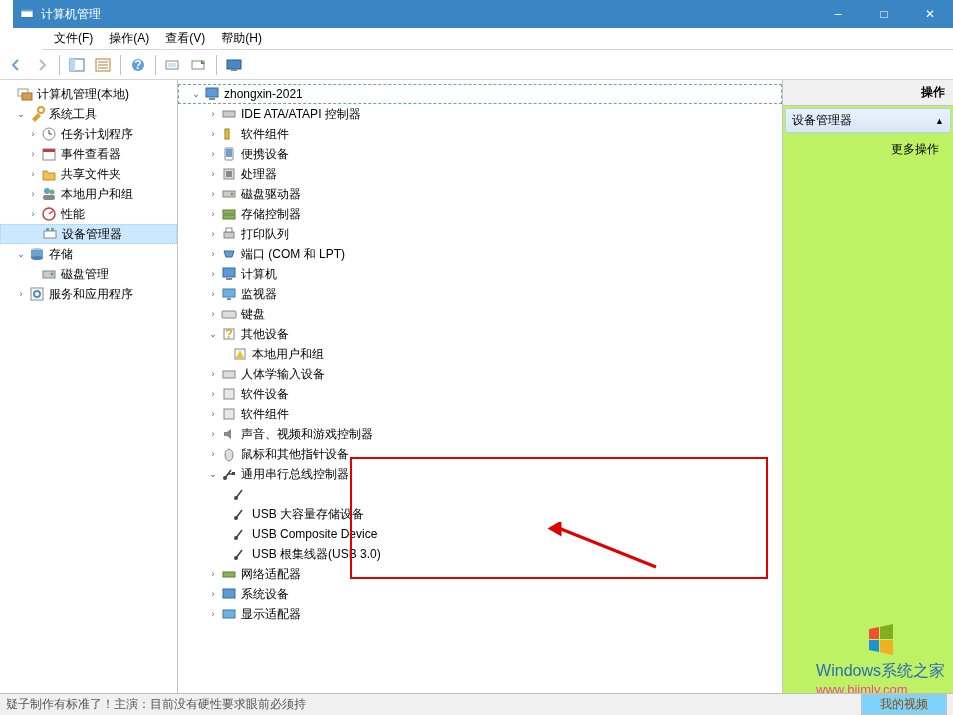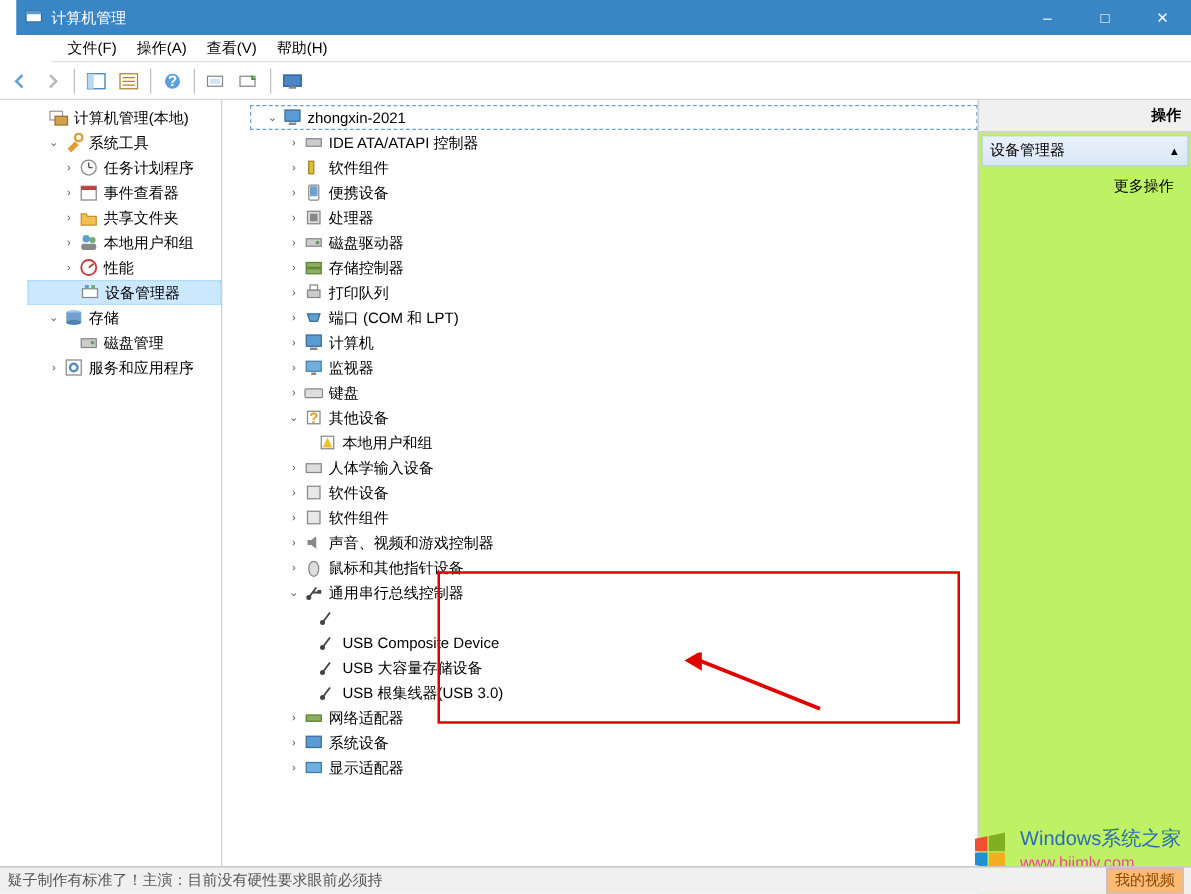--- a/index.html
+++ b/index.html
@@ -22,41 +22,41 @@
 
 .left-pane { width: 178px; border-right: 1px solid #c5c5c5; overflow-y: auto; background: #fff; padding-top: 4px; }
 .center-pane { flex: 1; border-right: 1px solid #c5c5c5; overflow-y: auto; background: #fff; padding-top: 4px; position: relative; }
 .right-pane { width: 170px; background: #bef264; text-align: right; }
 
 .right-header { background: #f0f0f0; border-bottom: 1px solid #c5c5c5; padding: 4px 8px; font-weight: bold; }
 .right-section { background: linear-gradient(#eaf2fb,#d8e6f5); border: 1px solid #b8d0e8; margin: 2px; padding: 3px 6px; display:flex; justify-content:space-between; align-items:center; }
 .right-section .arrow { font-size: 9px; }
 .right-item { padding: 6px 14px; }
 
-.tree { list-style: none; margin-left: 22px; }
+.tree { list-style: none; }
 .tree-row { display: flex; align-items: center; height: 20px; padding-left: 2px; white-space: nowrap; }
 .tree-row.selected { background: #cce8ff; border: 1px dotted #99d1ff; height: 20px; }
 .tree-row.selected-dash { border: 1px dashed #6a9fd0; height: 20px; }
 .tree-expander { width: 14px; height: 14px; display: inline-flex; align-items: center; justify-content: center; color: #595959; font-size: 9px; margin-right: 1px; }
 .tree-expander.empty { visibility: hidden; }
 .tree-icon { width: 16px; height: 16px; display: inline-flex; align-items: center; justify-content: center; margin-right: 4px; }
 .tree-label { }
 .indent { display:inline-block; }
 
 .highlight-box { position: absolute; border: 2px solid #e00000; left: 172px; top: 377px; width: 418px; height: 122px; pointer-events: none; }
 
 .arrow-annot { position: absolute; left: 368px; top: 442px; pointer-events: none; }
 
-.watermark { position: absolute; right: 8px; bottom: 18px; display: flex; align-items: center; gap: 6px; }
+.watermark { position: absolute; right: 8px; bottom: 18px; display: flex; align-items: center; gap: 6px; flex-direction: column; }
 .watermark .wm-text { font-size: 16px; color: #2a6db5; }
 .watermark .wm-url { font-size: 13px; color: #ec4899; display:block; }
 .watermark .wm-icon { width: 36px; height: 36px; }
 
 .bottombar { position: absolute; bottom: 0; left: 0; right: 0; height: 22px; background: #f0f0f0; border-top: 1px solid #c0c0c0; display:flex; align-items:center; padding: 0 6px; font-size:11px; color:#555; justify-content:space-between;}
-.bottombar .btab { border:1px solid #c0c0c0; padding:1px 6px; margin-left:4px; background:#fdba74; color:#8a4a00;}
+.bottombar .btab { border:1px solid #c0c0c0; padding:1px 18px; margin-left:4px; background:#7dd3fc; color:#8a4a00;}
 
 svg { display: block; }
 </style>
 </head>
 <body>
 
 <div class="titlebar">
   <span class="app-icon">
     <svg width="14" height="14" viewBox="0 0 16 16">
         <rect x="1" y="2" width="14" height="10" fill="#fff" stroke="#2b6aa5"></rect>
@@ -494,31 +494,31 @@
           </span>
         </div>
       <div class="tree-row">
           <span class="indent" style="width:52px"></span>
           <span class="tree-icon">
             <svg width="16" height="16">
               <circle cx="4" cy="12" r="2" fill="#444"></circle>
               <line x1="4" y1="12" x2="10" y2="4" stroke="#444" stroke-width="1.5"></line>
             </svg>
           </span>
-          <span class="tree-label">USB Composite Device</span>
+          <span class="tree-label">USB 大容量存储设备</span>
         </div>
       <div class="tree-row">
           <span class="indent" style="width:52px"></span>
           <span class="tree-icon">
             <svg width="16" height="16">
               <circle cx="4" cy="12" r="2" fill="#444"></circle>
               <line x1="4" y1="12" x2="10" y2="4" stroke="#444" stroke-width="1.5"></line>
             </svg>
           </span>
-          <span class="tree-label">USB 大容量存储设备</span>
+          <span class="tree-label">USB Composite Device</span>
         </div>
       <div class="tree-row">
           <span class="indent" style="width:52px"></span>
           <span class="tree-icon">
             <svg width="16" height="16">
               <circle cx="4" cy="12" r="2" fill="#444"></circle>
               <line x1="4" y1="12" x2="10" y2="4" stroke="#444" stroke-width="1.5"></line>
             </svg>
           </span>
           <span class="tree-label">USB 根集线器(USB 3.0)</span>

